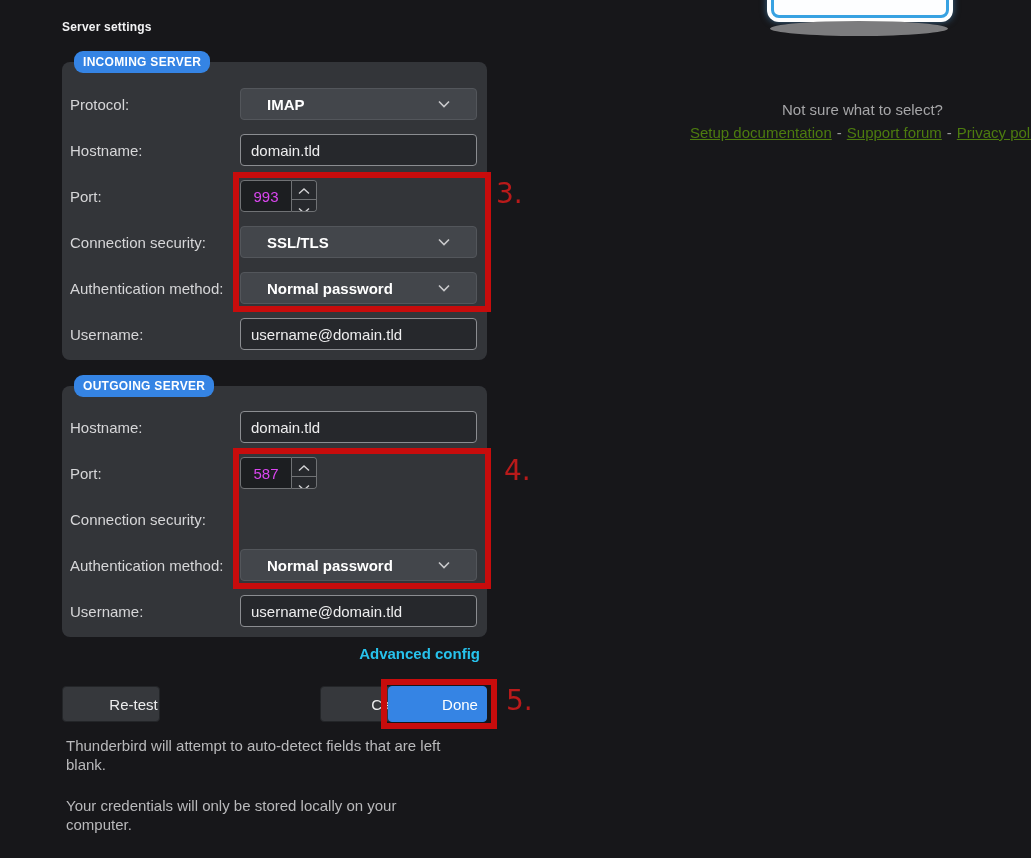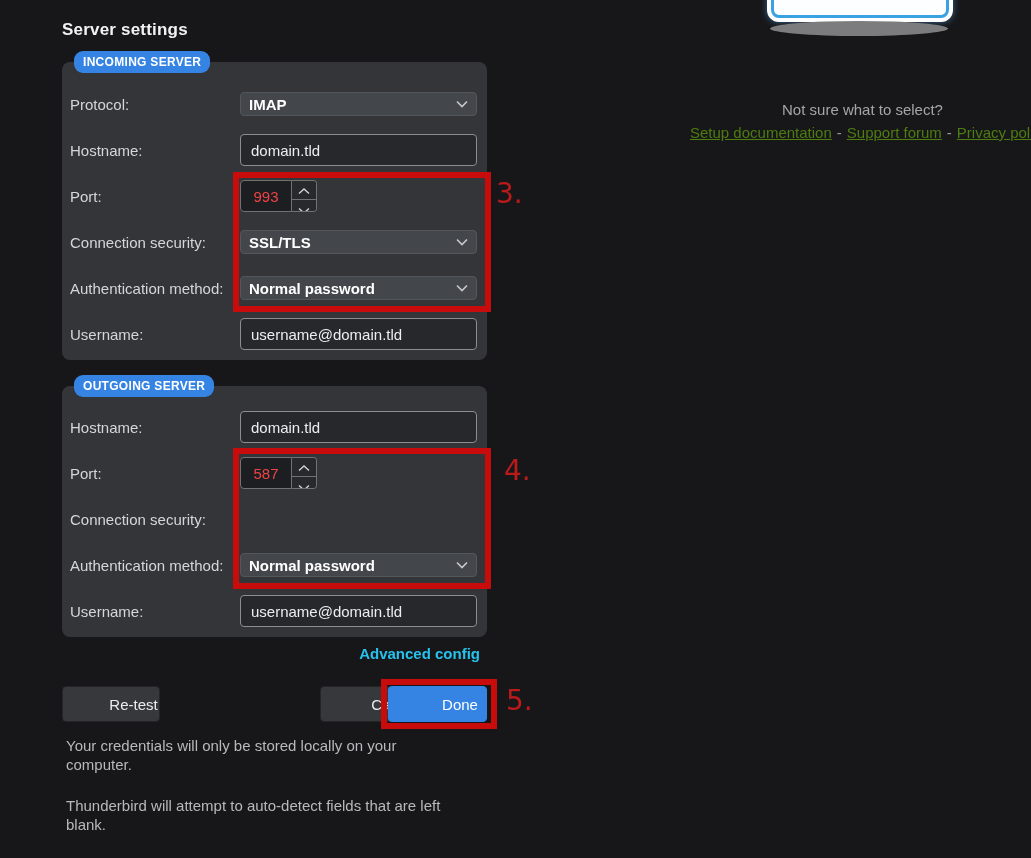--- a/index.html
+++ b/index.html
@@ -3,59 +3,59 @@
 <meta charset="utf-8">
 <style>
   html,body{margin:0;padding:0;}
   body{
     width:1031px;height:858px;position:relative;overflow:hidden;
     background:#17171a;
     font-family:"Liberation Sans", sans-serif;
   }
   .page-title{
     position:absolute;left:62px;top:20px;
-    font-size:17px;font-weight:bold;color:#f2f2f3;letter-spacing:.2px;
+    font-size:12px;font-weight:bold;color:#f2f2f3;letter-spacing:.2px;
   }
   
   .panel{
     position:absolute;left:62px;width:425px;background:#333539;
     border-radius:8px;box-sizing:border-box;
   }
   .panel.incoming{top:62px;height:298px;padding:26px 10px 10px 8px;}
   .panel.outgoing{top:386px;height:251px;padding:25px 10px 10px 8px;}
   .badge{
     position:absolute;top:-11px;left:12px;
     background:#3584e4;color:#fff;font-size:12px;font-weight:bold;
     padding:4px 9px;border-radius:9px;letter-spacing:.3px;
   }
   .row{display:flex;align-items:center;height:32px;margin-bottom:14px;}
   .row:last-child{margin-bottom:0;}
   .row .lbl{flex:0 0 170px;color:#d6d6d8;font-size:15px;}
   .ctl{flex:1;display:flex;}
   
   .select{
-    flex:1;height:24px;box-sizing:border-box;
+    flex:1;height:32px;box-sizing:border-box;
     background:#43464b;border:1px solid #53565b;border-radius:4px;
     display:flex;align-items:center;justify-content:space-between;
-    padding:0 8px;color:#fff;font-weight:bold;font-size:15px;cursor:pointer;
+    padding:0 26px;color:#fff;font-weight:bold;font-size:15px;cursor:pointer;
   }
   .chev{display:flex;align-items:center;}
   
   .text-input{
     flex:1;height:32px;box-sizing:border-box;
     background:#26282c;border:1px solid #8b8d91;border-radius:4px;
     color:#ededee;font-size:15px;padding:0 10px;
     font-family:"Liberation Sans", sans-serif;outline:none;
   }
   
   .spinner{display:flex;width:78px;height:32px;}
   .spin-input{
     width:52px;box-sizing:border-box;text-align:center;
     background:#1c1e21;border:1px solid #707275;border-radius:4px 0 0 4px;
-    color:#ef4444;font-size:15px;font-family:"Liberation Sans", sans-serif;outline:none;
+    color:#d946ef;font-size:15px;font-family:"Liberation Sans", sans-serif;outline:none;
   }
   .spin-btns{
     width:25px;box-sizing:border-box;display:flex;flex-direction:column;
     border:1px solid #707275;border-left:none;border-radius:0 4px 4px 0;overflow:hidden;
   }
   .spin-btn{
     flex:1;background:#27292d;display:flex;align-items:center;justify-content:center;cursor:pointer;
   }
   .spin-btn.up{border-bottom:1px solid #707275;}
   
@@ -263,22 +263,22 @@
 
 <div class="advanced">
   <a href="#">Advanced config</a>
 </div>
 
 <div class="btn secondary" id="btn-retest">Re-test</div>
 <div class="btn secondary" id="btn-cancel">Cancel</div>
 <div class="btn primary" id="btn-done">Done</div>
 
 <div class="notes">
+  <p>Thunderbird will attempt to auto-detect fields that are left blank.</p>
   <p>Your credentials will only be stored locally on your computer.</p>
-  <p>Thunderbird will attempt to auto-detect fields that are left blank.</p>
 </div>
 
 <div class="tablet">
   <div class="tablet-inner"></div>
 </div>
 <div class="tablet-shadow"></div>
 
 <div class="help">
   <div class="help-heading">Not sure what to select?</div>
   <div class="help-links">

